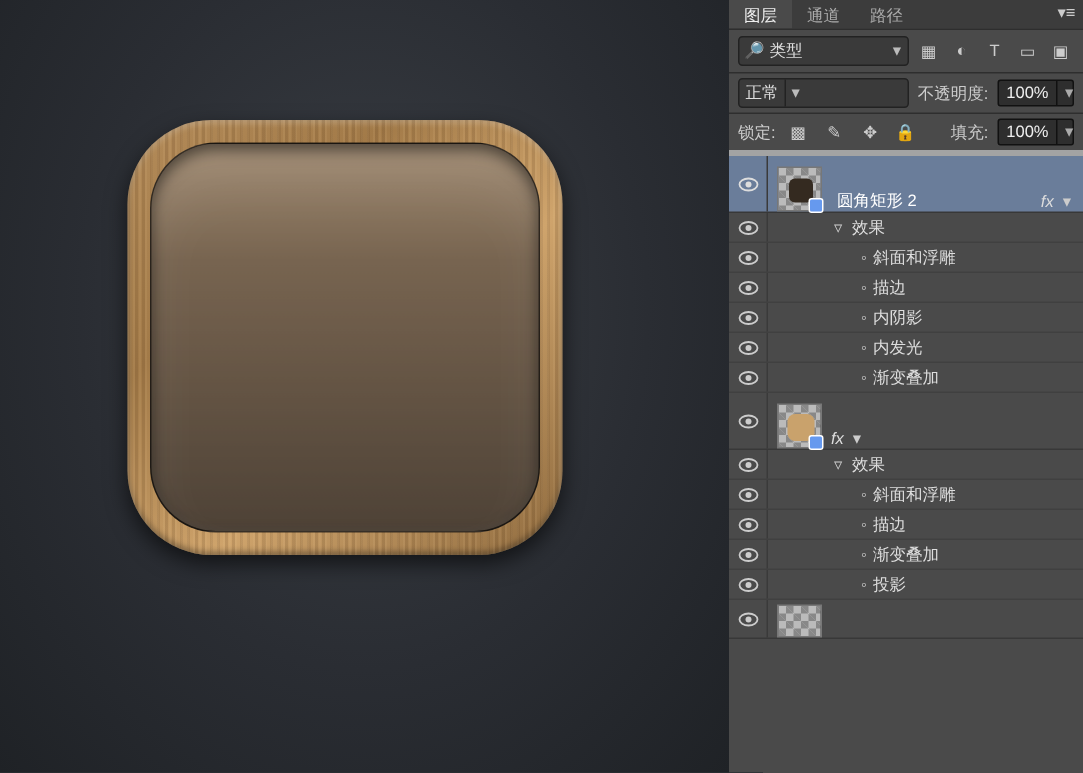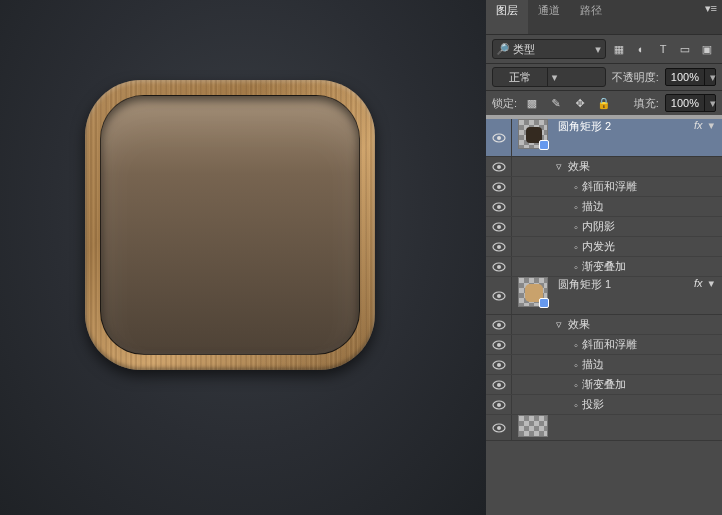--- a/index.html
+++ b/index.html
@@ -26,46 +26,46 @@
   background: linear-gradient(180deg, #9e886f 0%, #776450 30%, #4e4236 100%);
   box-shadow: inset 0 4px 10px rgba(0,0,0,.55), inset 0 -2px 4px rgba(255,255,255,.06), inset 0 25px 40px rgba(255,255,255,.08);
   border: 1px solid rgba(0,0,0,.65);
 }
 
 .panel {
   width: 236px; height: 515px;
   background: #4a4a4a; color: #ddd; font-size: 11px;
   display: flex; flex-direction: column;
 }
-.tabs { display:flex; background:#3c3c3c; height:34px; }
+.tabs { display:flex; background:#3c3c3c; height:19px; }
 .tab { padding:3px 10px 0; color:#aaa; cursor:pointer; }
 .tab.active { background:#4a4a4a; color:#eee; }
 .tab-menu { margin-left:auto; width:22px; text-align:center; color:#ccc; padding-top:2px; }
 
 .row1 { display:flex; align-items:center; gap:4px; padding:4px 6px; border-top:1px solid #2e2e2e; border-bottom:1px solid #2e2e2e; }
 .search { flex:1; display:flex; background:#3a3a3a; border:1px solid #222; border-radius:3px; height:20px; }
 .search .mag { width:20px; text-align:center; color:#bbb; line-height:18px; }
 .search .sel { flex:1; line-height:18px; color:#ddd; }
 .search .dd { width:14px; text-align:center; color:#bbb; line-height:18px; }
 .iconbtn { width:18px; height:18px; display:inline-flex; align-items:center; justify-content:center; color:#ccc; cursor:pointer; }
 
 .row2 { display:flex; align-items:center; gap:6px; padding:3px 6px; border-bottom:1px solid #2e2e2e; }
 .dropdown { display:flex; align-items:center; background:#3a3a3a; border:1px solid #222; border-radius:3px; height:20px; }
-.dropdown .val { padding:0 16px; line-height:18px; }
+.dropdown .val { padding:0 4px; line-height:18px; }
 .dropdown .dd { width:14px; text-align:center; color:#bbb; border-left:1px solid #222; line-height:18px; }
 .lbl { color:#ccc;text-align:right; }
 .pct { display:flex; background:#2e2e2e; border:1px solid #111; border-radius:2px; height:18px; }
 .pct span { padding:0 5px; line-height:16px; color:#eee; }
 .pct .ar { width:10px; border-left:1px solid #111; text-align:center; line-height:16px; color:#aaa; }
 
 .row3 { display:flex; align-items:center; gap:6px; padding:3px 6px; border-bottom:4px solid #a3a3a3; }
 .lockicons { display:flex; gap:6px; color:#bbb; }
 
 .layers { flex:1; overflow-y:auto; }
-.layer-row { display:flex; align-items:flex-start; height:38px; border-bottom:1px solid #383838; padding-right:6px; position:relative; }
+.layer-row { display:flex; align-items:flex-end; height:38px; border-bottom:1px solid #383838; padding-right:6px; position:relative; }
 .layer-row.selected { background:#6a7d9a; color:#fff; }
 .vis-col { width:26px; display:flex; align-items:center; justify-content:center; color:#ccc; border-right:1px solid #3a3a3a; height:100%; cursor:pointer; }
 .thumb { width:30px; height:30px; margin:0 6px; border:1px solid #777; background:#555; position:relative; }
 .thumb.checker { background:
   linear-gradient(45deg,#888 25%,transparent 25%,transparent 75%,#888 75%),
   linear-gradient(45deg,#888 25%,#bbb 25%,#bbb 75%,#888 75%);
   background-size:10px 10px; background-position:0 0,5px 5px; }
 .thumb .shape { position:absolute; }
 .thumb.s2 .shape { left:7px; top:7px; width:16px; height:16px; border-radius:4px; background:#342a20; }
 .thumb.s1 .shape { left:6px; top:6px; width:18px; height:18px; border-radius:5px; background:#c9a26c; }
@@ -238,21 +238,20 @@
       <div class="vis-col">
           <svg class="eye" viewBox="0 0 14 10">
             <ellipse cx="7" cy="5" rx="6" ry="4" fill="none" stroke="#ccc" stroke-width="1.2"></ellipse>
             <circle cx="7" cy="5" r="2" fill="#ccc"></circle>
           </svg>
         </div>
       <div class="thumb checker s1">
           <div class="shape"></div>
           <div class="thumb-badge"></div>
         </div>
-      <span class="layer-name">圆角矩形 1</span>
       <span class="fx-tag">fx</span>
       <span class="collapse-arrow">▾</span>
     </div>
     <div class="fx-row head">
       <div class="vis-col">
           <svg class="eye" viewBox="0 0 14 10">
             <ellipse cx="7" cy="5" rx="6" ry="4" fill="none" stroke="#ccc" stroke-width="1.2"></ellipse>
             <circle cx="7" cy="5" r="2" fill="#ccc"></circle>
           </svg>
         </div>

